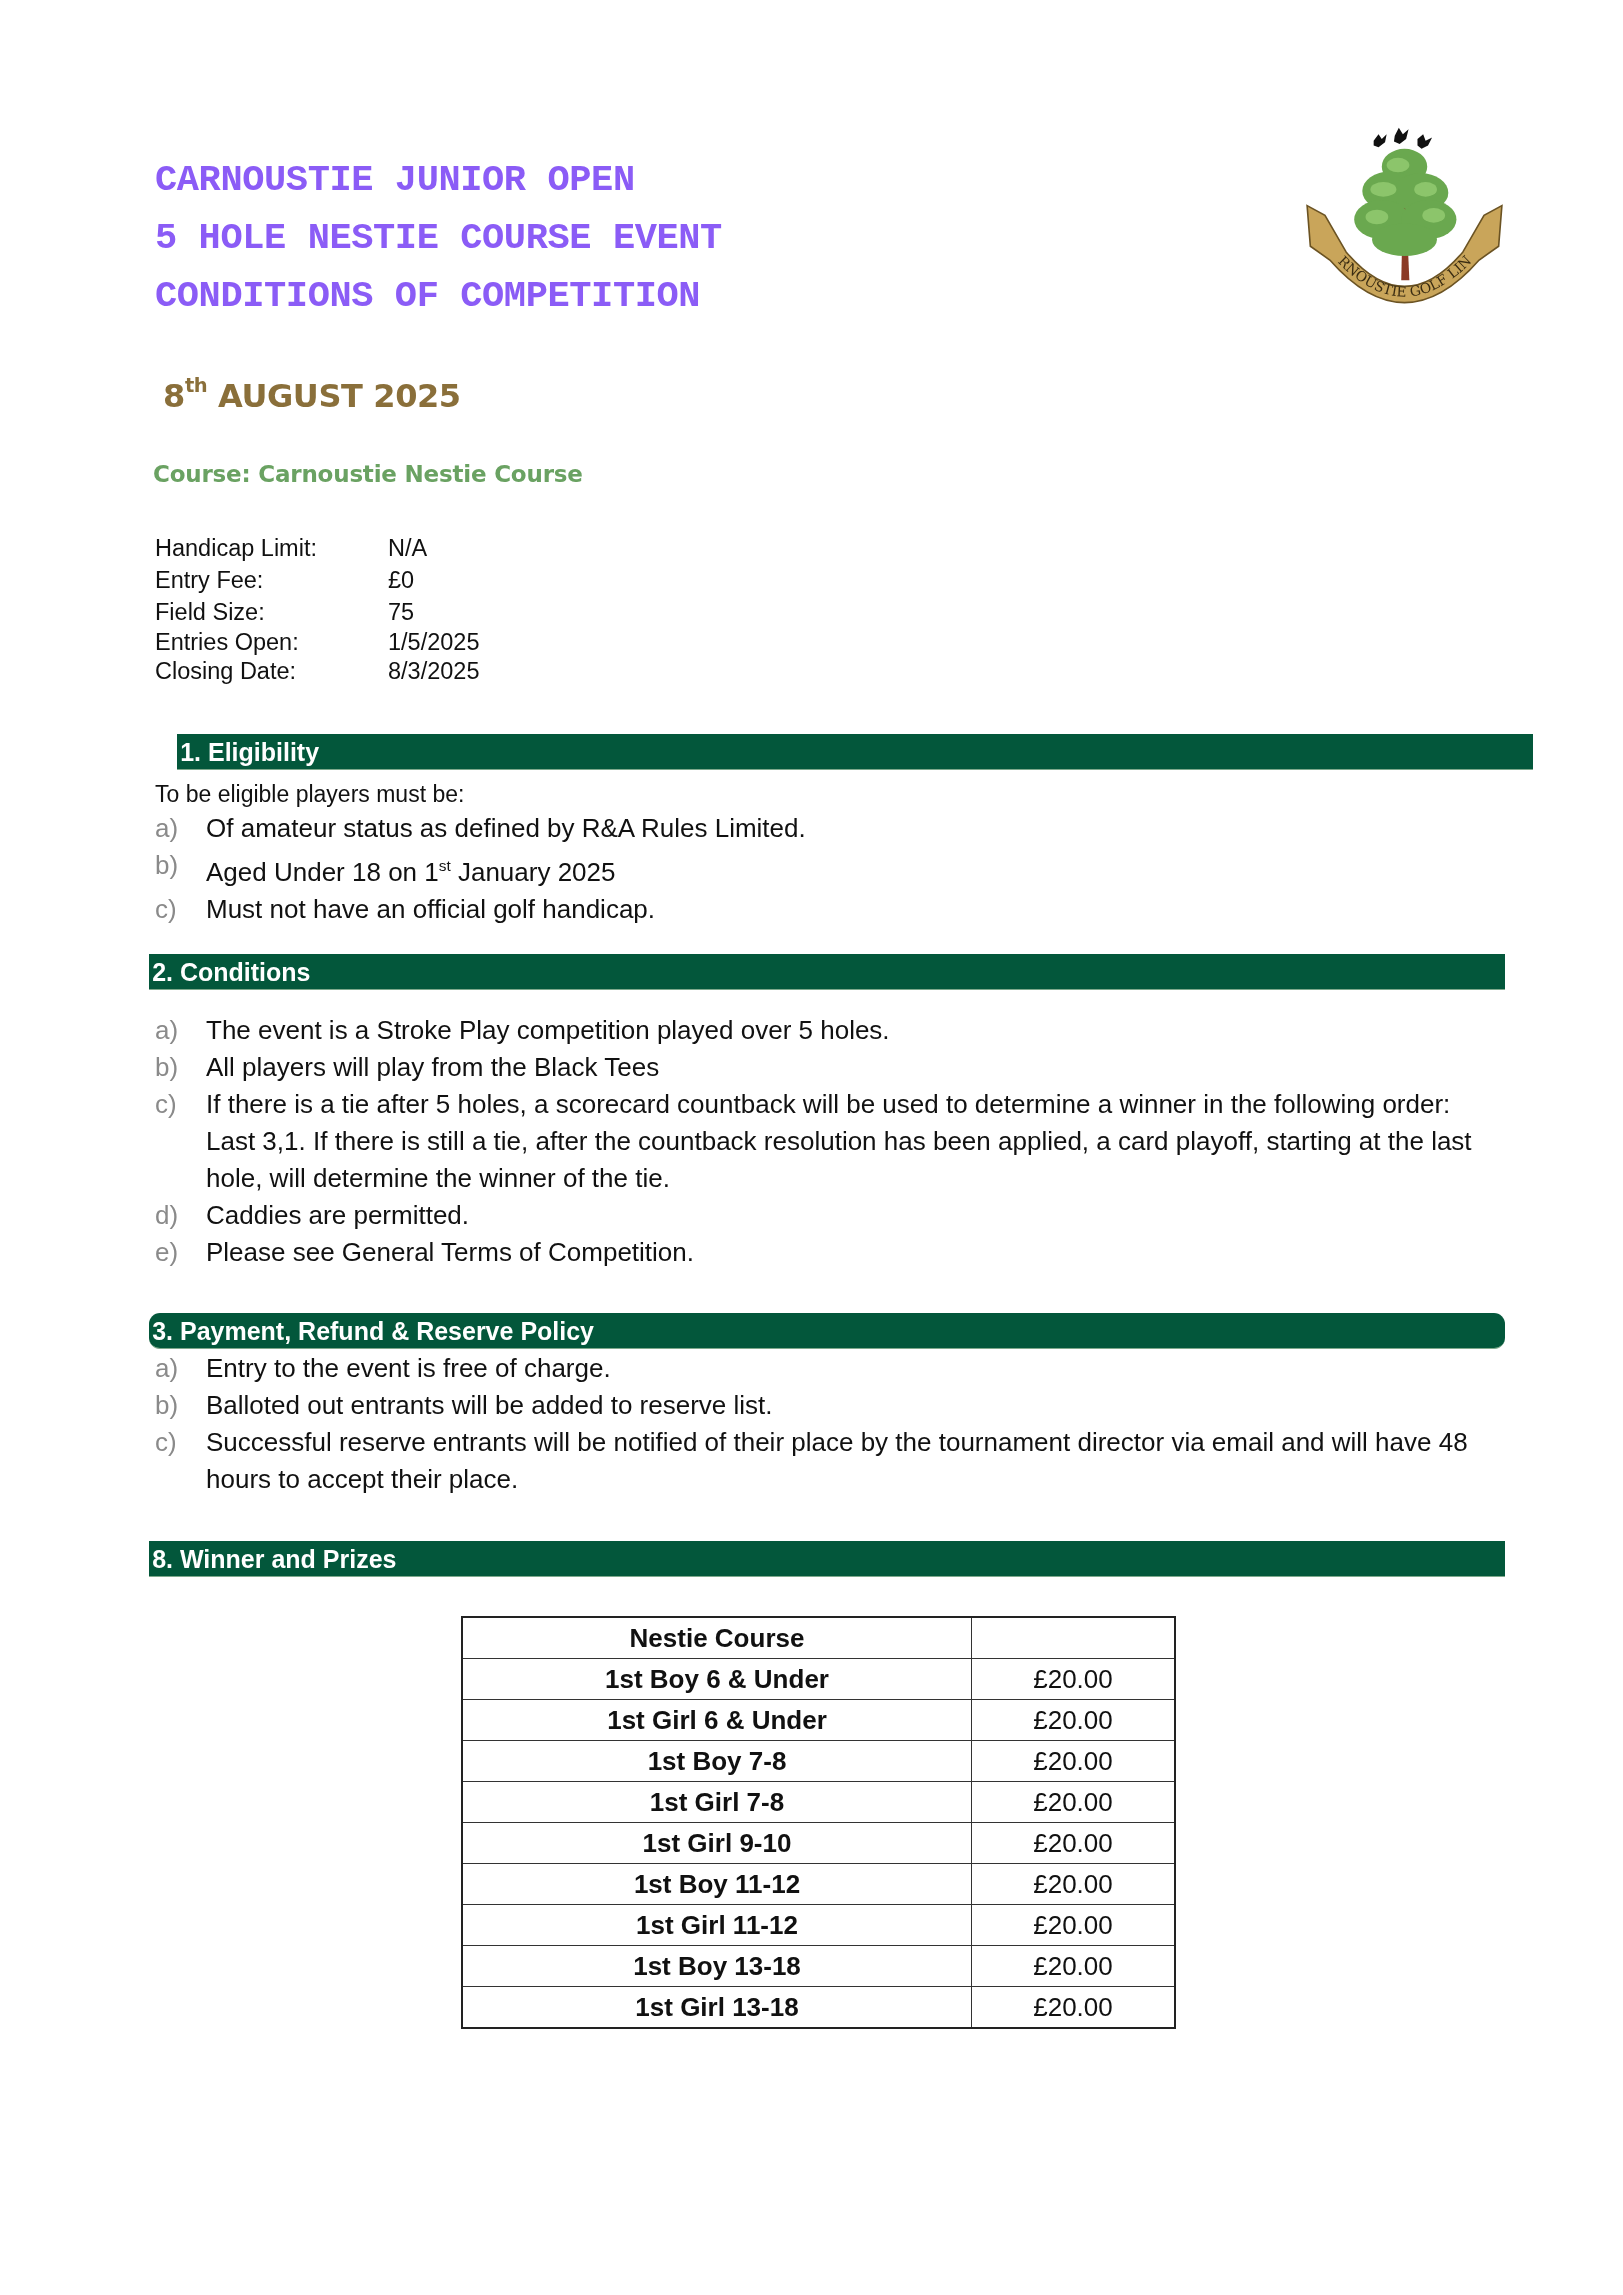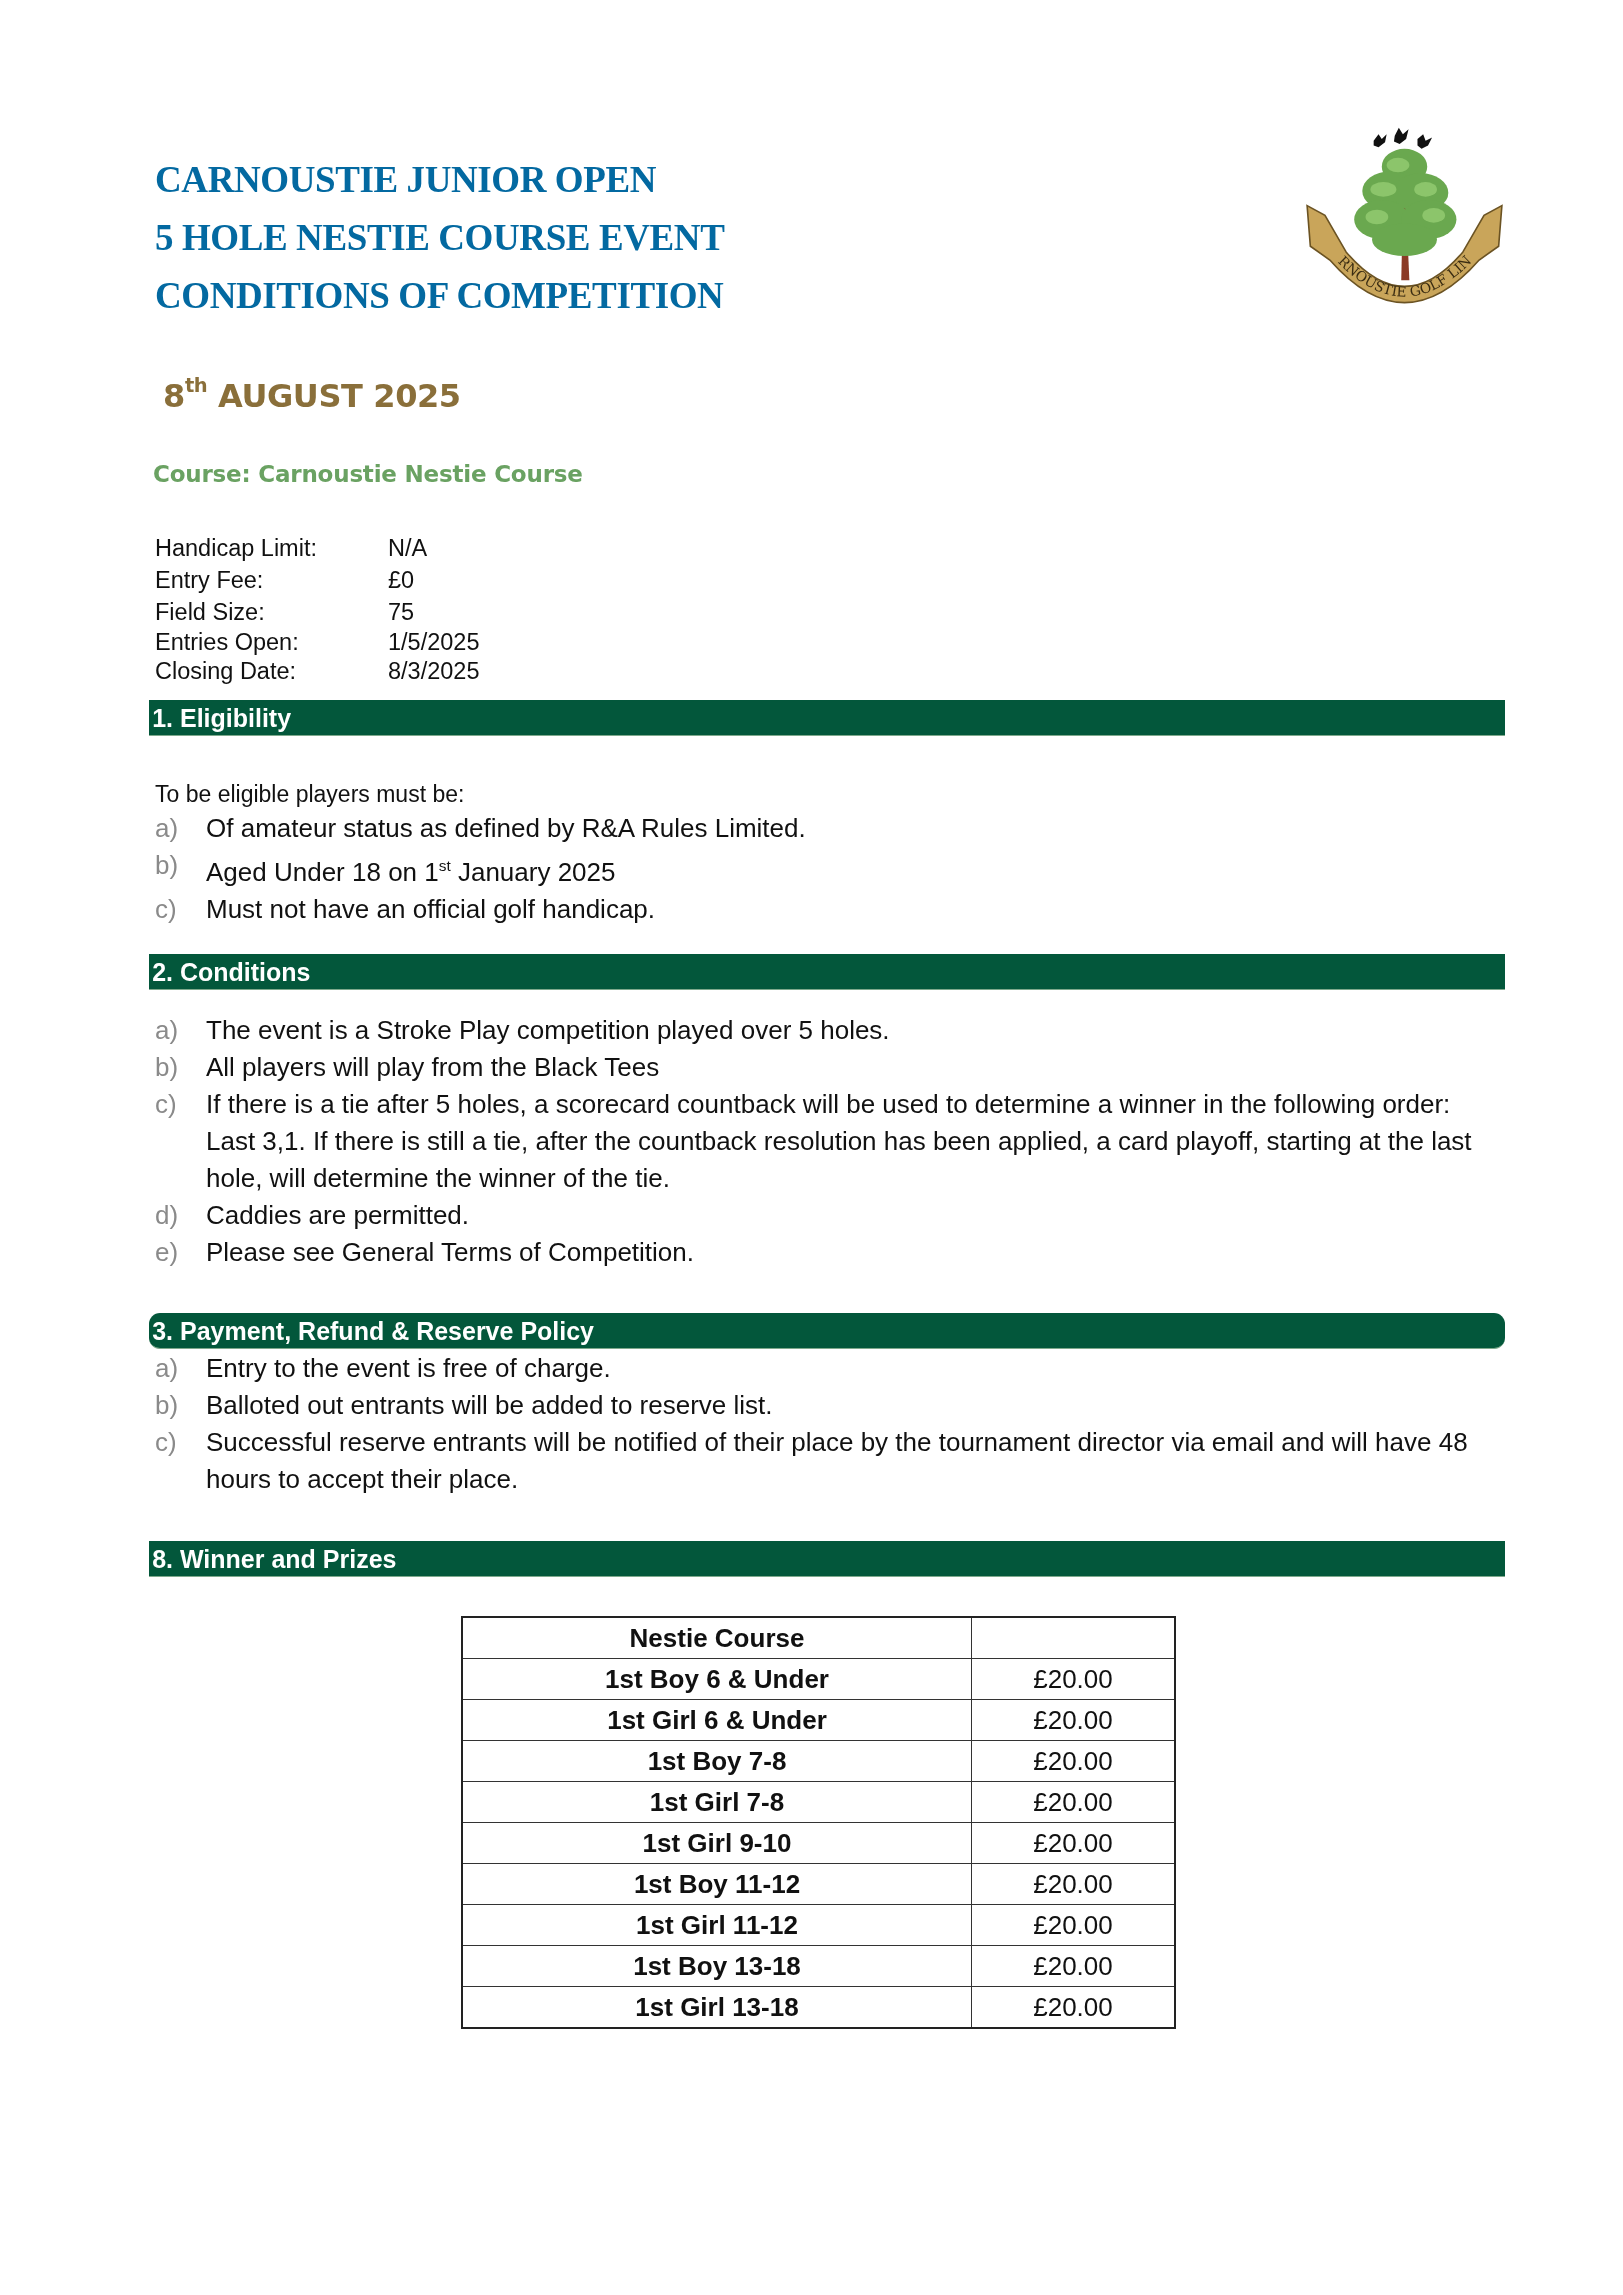--- a/index.html
+++ b/index.html
@@ -1,21 +1,21 @@
 <!DOCTYPE html>
 <html style="font-size:13px"><head>
 <meta charset="utf-8">
 <style>
   html, body { margin: 0; padding: 0; background: #ffffff; }
   body { width: 1624px; height: 2295px; position: relative; overflow: hidden;
          font-family: "Liberation Sans", sans-serif; color: #111; }
   .page { position: absolute; left: 0; top: 0; width: 1624px; height: 2295px; }
 
   .title-block { position: absolute; left: 155px; top: 151px; }
-  .title-line { font-family: Liberation Serif, serif; font-weight: bold; color: #0369a1;
+  .title-line { font-family: Liberation Mono, monospace; font-weight: bold; color: #8b5cf6;
                 font-size: 37px; line-height: 58px; letter-spacing: -0.4px; white-space: nowrap; }
 
   .logo { position: absolute; left: 1299px; top: 118px; width: 211px; height: 211px; }
 
   .event-date { position: absolute; left: 151px; top: 374px; font-family: "DejaVu Sans", sans-serif;
                 font-weight: bold; color: #8a6f3a; font-size: 32px; white-space: nowrap; letter-spacing: -0.4px; margin-left: 12px; }
   .event-date sup { font-size: 19.5px; vertical-align: 14.6px; }
 
   .course-line { position: absolute; left: 153px; top: 461px; font-family: "DejaVu Sans", sans-serif;
                  font-weight: bold; color: #6aa262; font-size: 23px; white-space: nowrap; letter-spacing: -0.2px; }
@@ -112,21 +112,21 @@
     <div class="info-row tight">
       <span class="info-label">Entries Open:</span>
       <span class="info-value">1/5/2025</span>
     </div>
     <div class="info-row tight">
       <span class="info-label">Closing Date:</span>
       <span class="info-value">8/3/2025</span>
     </div>
   </div>
 
-  <div class="section-bar" style="top:700px;">1. Eligibility</div>
+  <div class="section-bar" style="top:734px;margin-left:28px;">1. Eligibility</div>
   <div class="intro" style="top:781px;">To be eligible players must be:</div>
   <div class="list" style="top:810px;">
     <div class="item">
       <span class="letter">a)</span>
       <span class="text">Of amateur status as defined by R&amp;A Rules Limited.</span>
     </div>
     <div class="item">
       <span class="letter">b)</span>
       <span class="text"><span>Aged Under 18 on 1</span><sup>st</sup><span> January 2025</span></span>
     </div>

